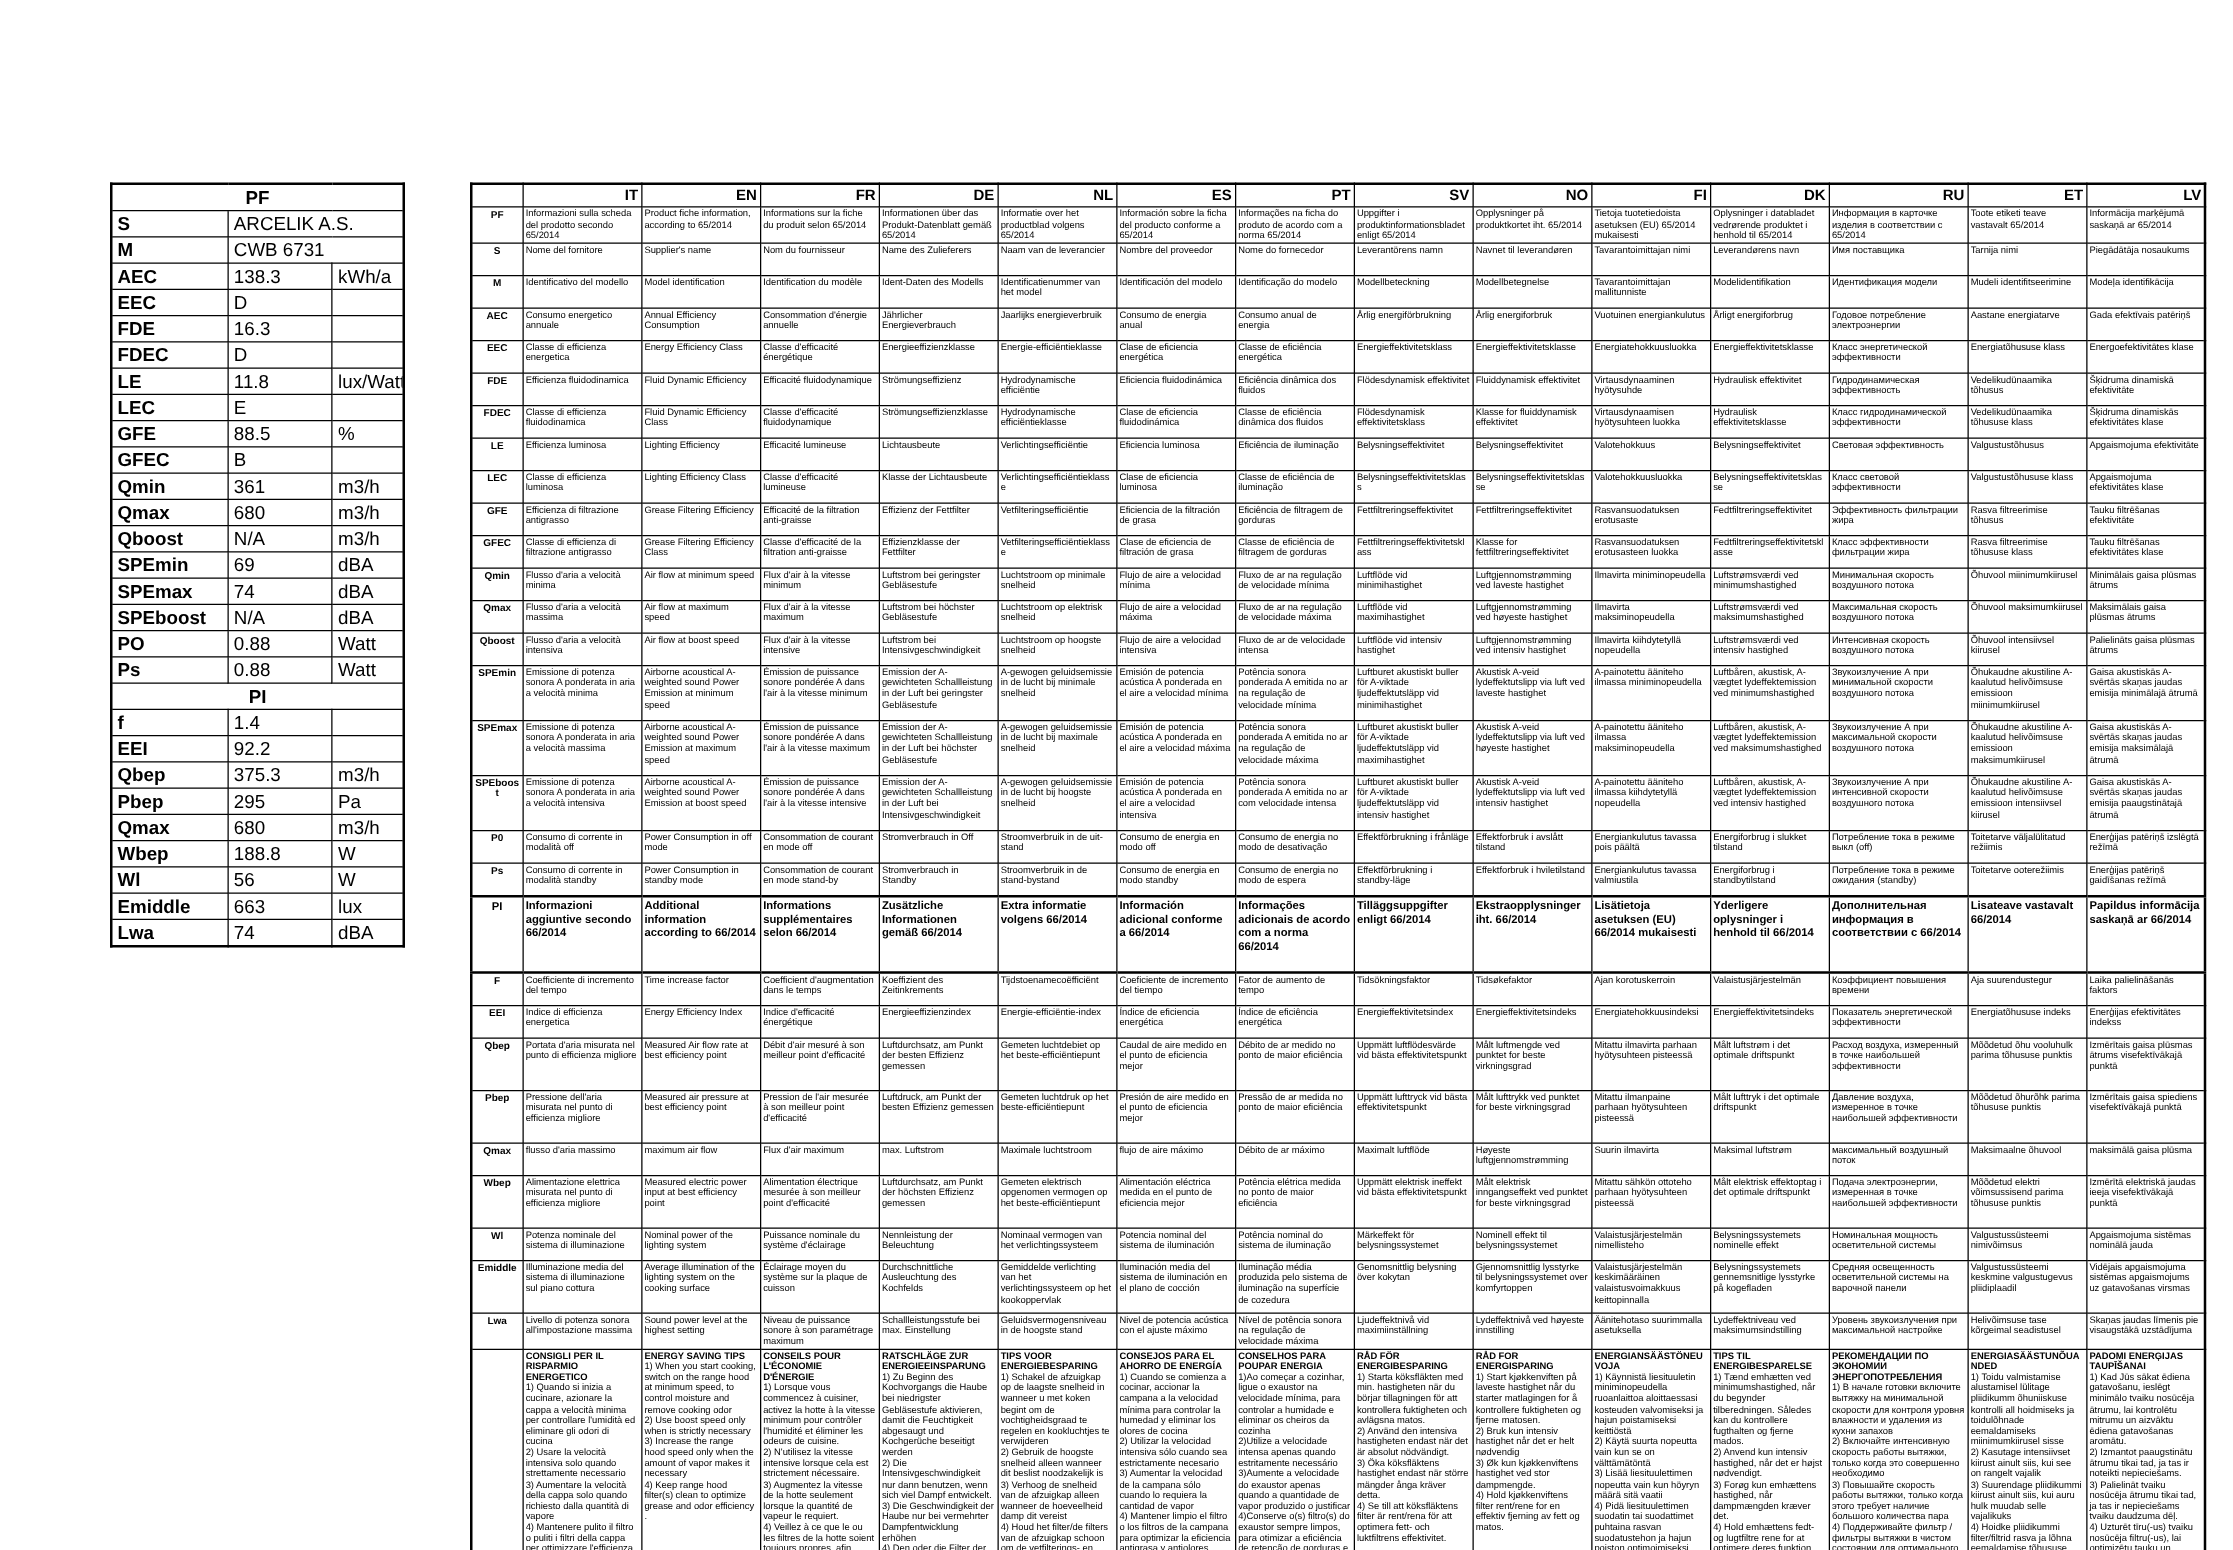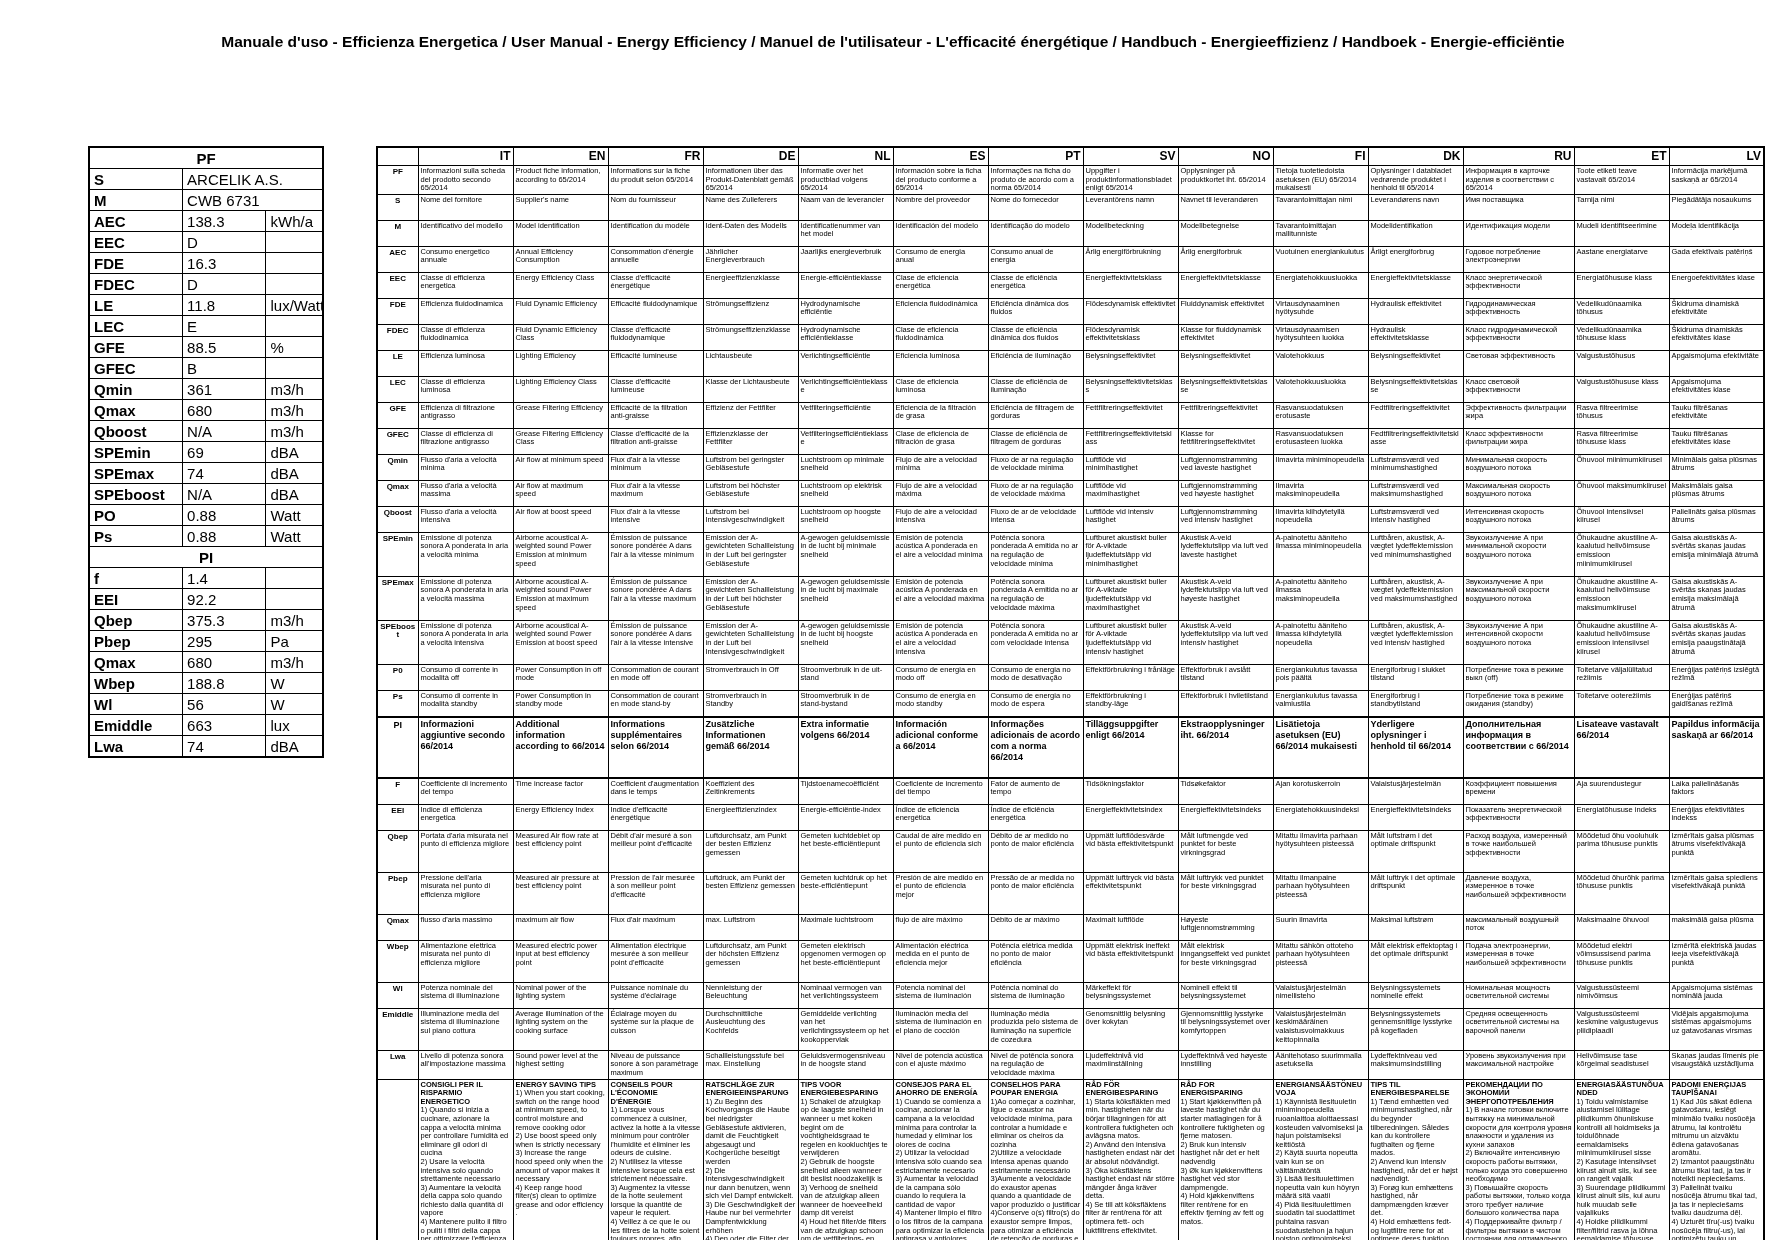--- a/index.html
+++ b/index.html
@@ -25,21 +25,20 @@
   .main-table tr.r-tips .tip-title{font-weight:bold;}
   .main-table tr.r-spe td{height:40px;}
   .main-table tr.r-tall td{height:38px;}
 </style>
 </head>
 <body>
 
 <div class="page">
 
   <div class="doc-header">
-    <div>Manuale d'uso - Efficienza Energetica / User Manual - Energy Efficiency / Manuel de l'utilisateur - L'efficacité énergétique / Handbuch - Energieeffizienz / Handboek - Energie-efficiëntie</div>
   </div>
 
   <table class="left-table">
     <colgroup>
       <col class="lt-col-l">
         <col class="lt-col-v">
         <col class="lt-col-u">
     </colgroup>
     <tbody>
         <tr>
@@ -596,21 +595,21 @@
           <td>Energiatõhususe indeks</td>
           <td>Enerģijas efektivitātes indekss</td>
         </tr>
         <tr class="r-tall">
           <td class="row-key">Qbep</td>
           <td>Portata d'aria misurata nel punto di efficienza migliore</td>
           <td>Measured Air flow rate at best efficiency point</td>
           <td>Débit d'air mesuré à son meilleur point d'efficacité</td>
           <td>Luftdurchsatz, am Punkt der besten Effizienz gemessen</td>
           <td>Gemeten luchtdebiet op het beste-efficiëntiepunt</td>
-          <td>Caudal de aire medido en el punto de eficiencia sich</td>
+          <td>Caudal de aire medido en el punto de eficiencia mejor</td>
           <td>Débito de ar medido no ponto de maior eficiência</td>
           <td>Uppmätt luftflödesvärde vid bästa effektivitetspunkt</td>
           <td>Målt luftmengde ved punktet for beste virkningsgrad</td>
           <td>Mitattu ilmavirta parhaan hyötysuhteen pisteessä</td>
           <td>Målt luftstrøm i det optimale driftspunkt</td>
           <td>Расход воздуха, измеренный в точке наибольшей эффективности</td>
           <td>Mõõdetud õhu vooluhulk parima tõhususe punktis</td>
           <td>Izmērītais gaisa plūsmas ātrums visefektīvākajā punktā</td>
         </tr>
         <tr class="r-tall">

